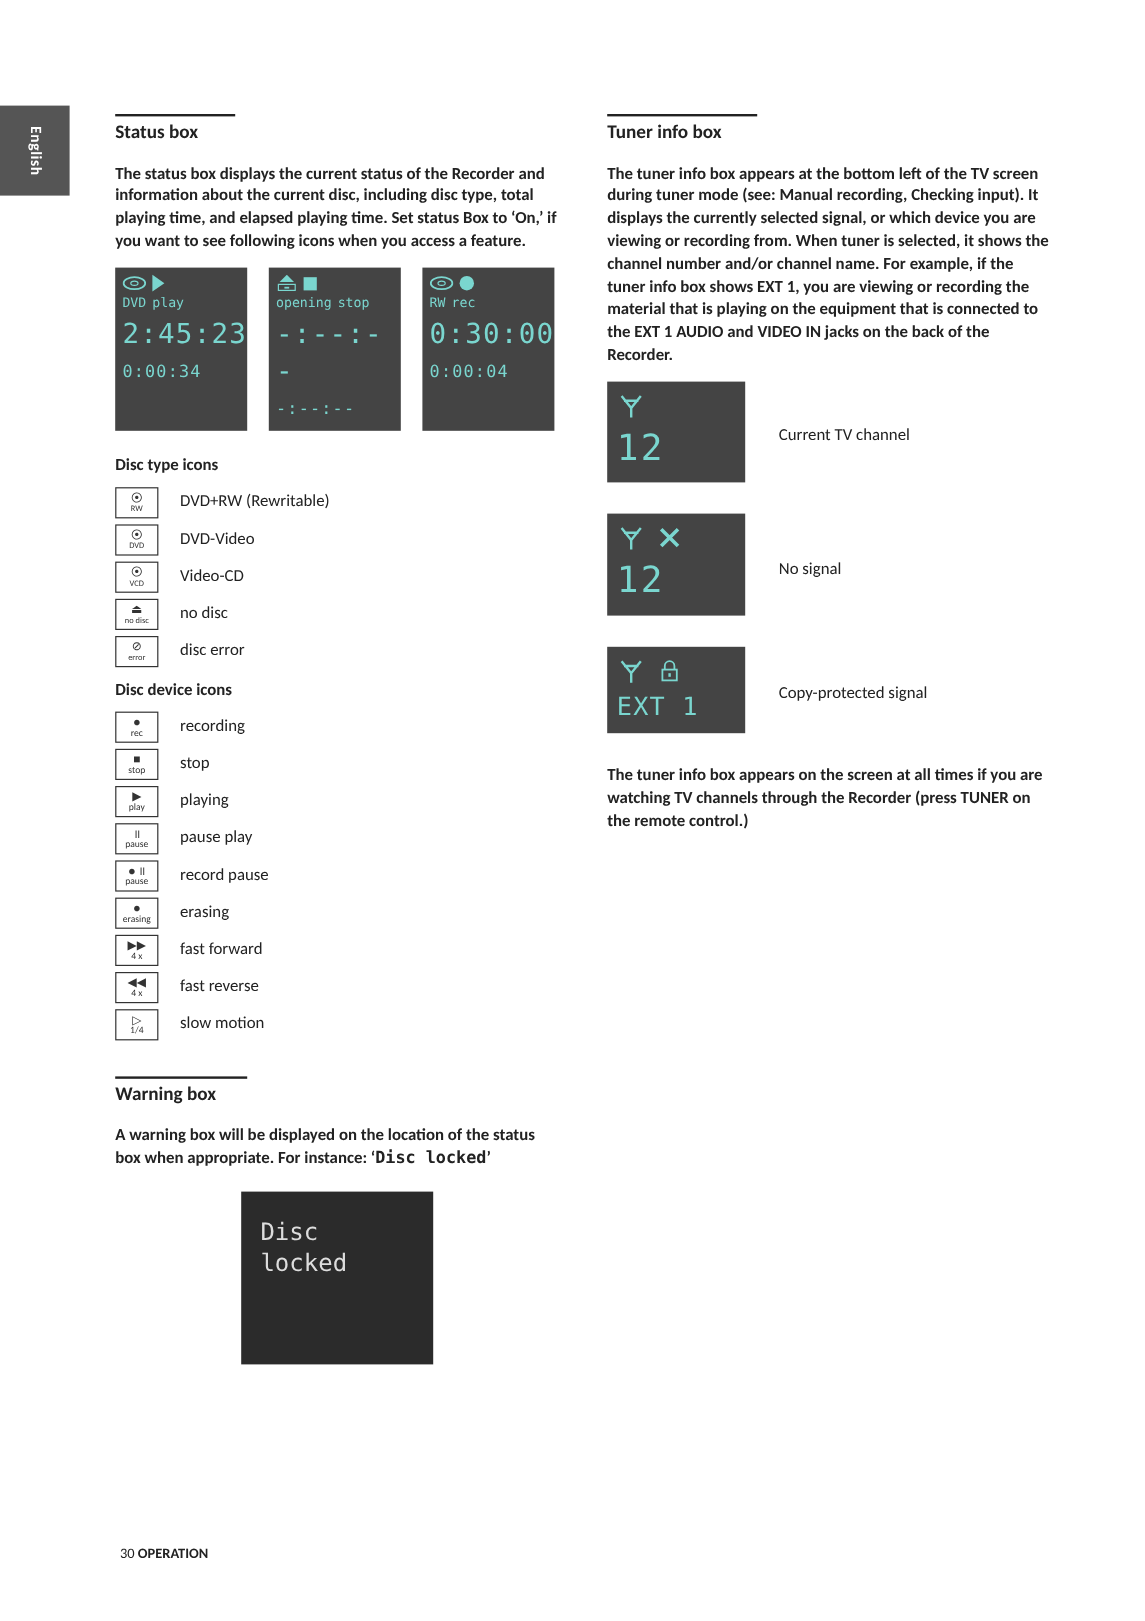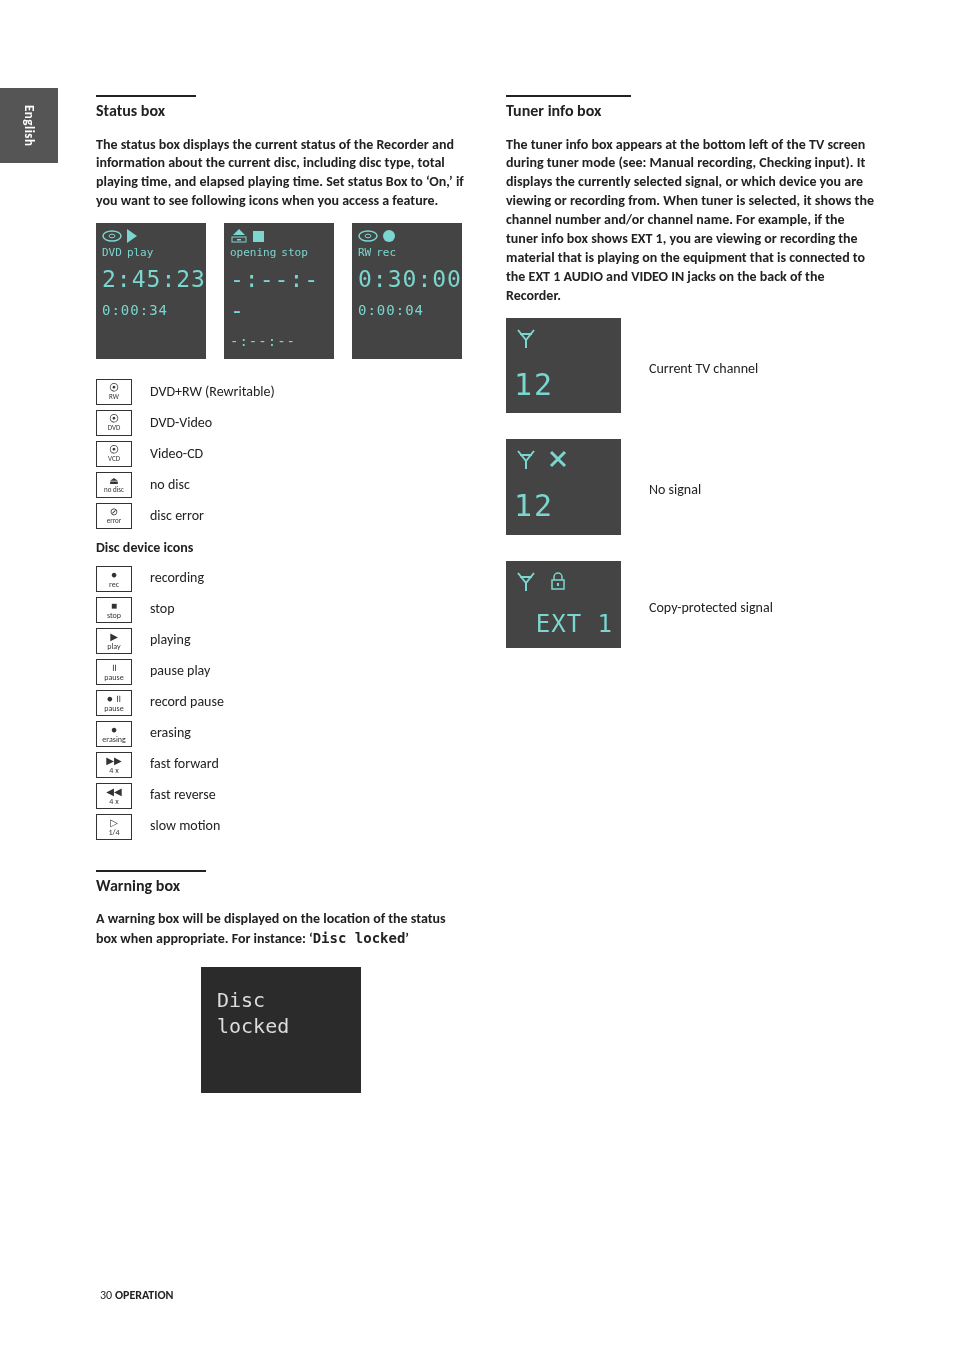--- a/index.html
+++ b/index.html
@@ -107,44 +107,43 @@
     line-height: 1;
   }
   .icon-box.tight { font-size: 7px; }
   .icon-box .sym { font-size: 10px; }
   .tuner-box {
     width: 115px;
     background: #444;
     padding: 8px;
     display: flex;
     flex-direction: column;
-    gap: 15px;
+    gap: 4px;
     margin-bottom: 8px;
   }
   .tuner-row {
     display: flex;
     align-items: center;
     gap: 28px;
     margin-bottom: 18px;
   }
   .ant-svg { width: 24px; height: 24px; }
   .tuner-num {
     font-size: 30px;
     color: #7ad6cf;
     letter-spacing: 2px;
   }
   .tuner-ext {
-    font-size: 24px;
+    font-size: 21px;
     color: #7ad6cf;
     letter-spacing: 1px;
-    text-align: right;
   }
   .warn-box {
     width: 160px;
-    height: 126px;
+    height: 144px;
     background: #2b2b2b;
     color: #ddd;
     padding: 20px 16px;
     font-size: 20px;
     line-height: 1.3;
     margin: 18px auto 0 auto;
   }
   .footer {
     position: absolute;
     left: 100px;
@@ -213,20 +212,21 @@
           </div>
           <div class="top">
             <span class="label">RW</span>
             <span class="label">rec</span>
           </div>
           <div class="time1">0:30:00</div>
           <div class="time2">0:00:04</div>
         </div>
       </div>
 
+      <h3 class="sub">Disc type icons</h3>
       <div class="icon-list" id="disc-type-list">
           <div class="icon-row">
             <div class="icon-box tight">
               <div class="sym">⦿</div>
               <div>RW</div>
             </div>
             <span>DVD+RW (Rewritable)</span>
           </div>
           <div class="icon-row">
             <div class="icon-box tight">
@@ -378,20 +378,23 @@
                 <rect x="4" y="9" width="12" height="9" fill="none" stroke="#7ad6cf" stroke-width="1.5"></rect>
                 <path d="M6 9 V6 a4 4 0 0 1 8 0 V9" fill="none" stroke="#7ad6cf" stroke-width="1.5"></path>
                 <rect x="9" y="12" width="2" height="3" fill="#7ad6cf"></rect>
               </svg>
           </div>
           <div class="tuner-ext lcd-font">EXT 1</div>
         </div>
         <span>Copy-protected signal</span>
       </div>
 
+      <p class="body">
+        <span>The tuner info box appears on the screen at all times if you are watching TV channels through the Recorder (press </span><b>TUNER</b><span> on the remote control.)</span>
+      </p>
     </div>
   </div>
 </div>
 
 <div class="footer">
   <span>30</span>
   <b>OPERATION</b>
 </div>
 
 </body></html>

